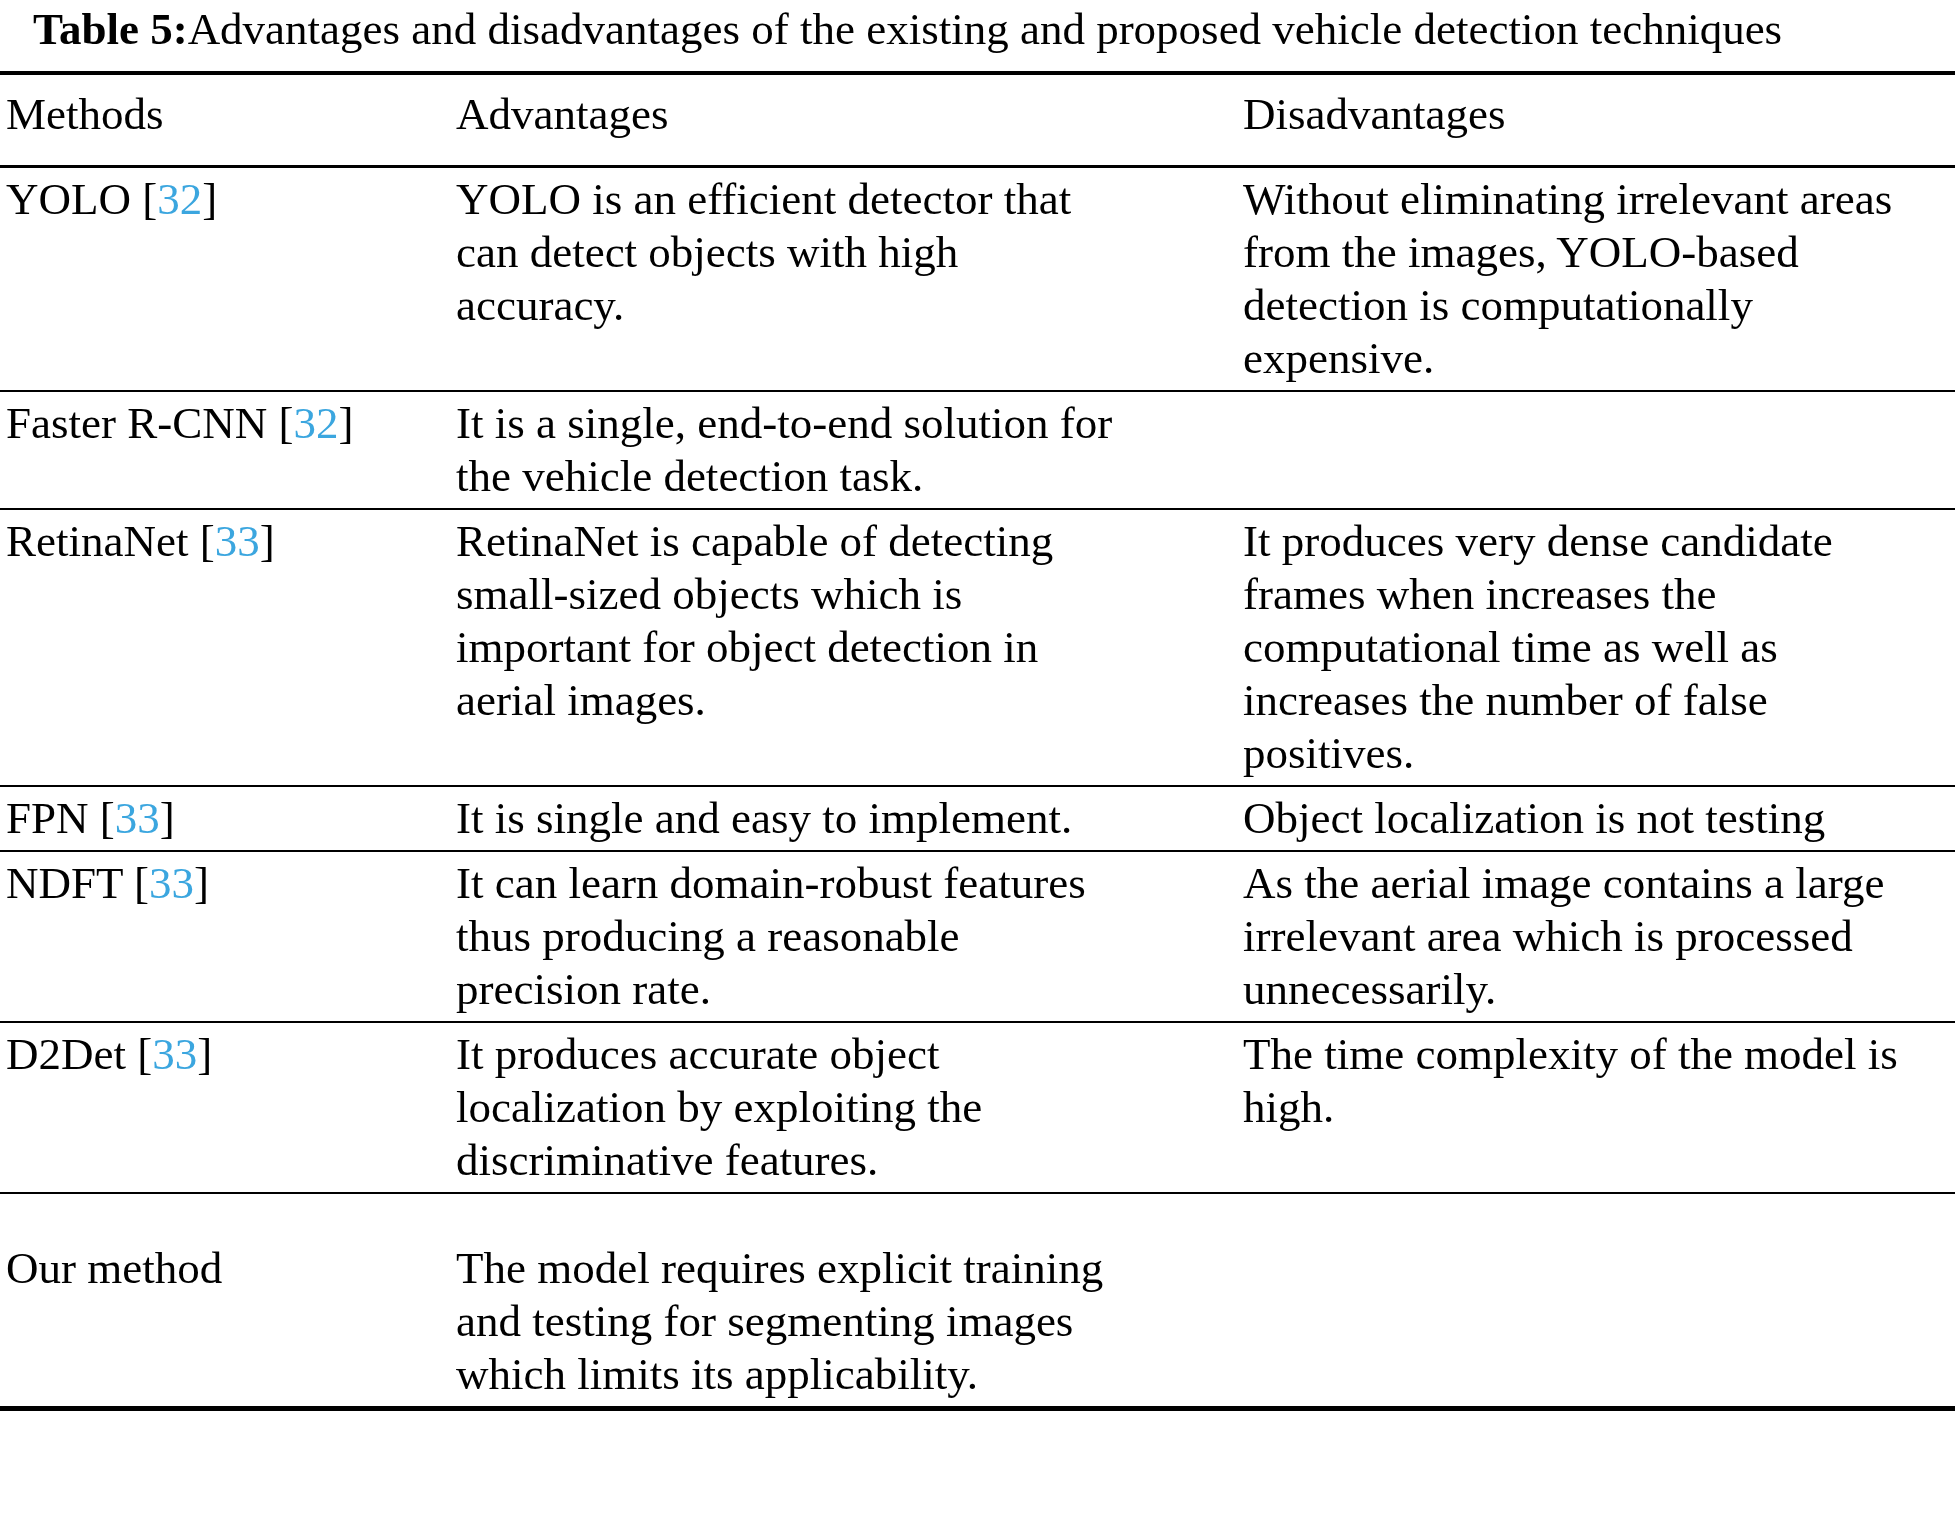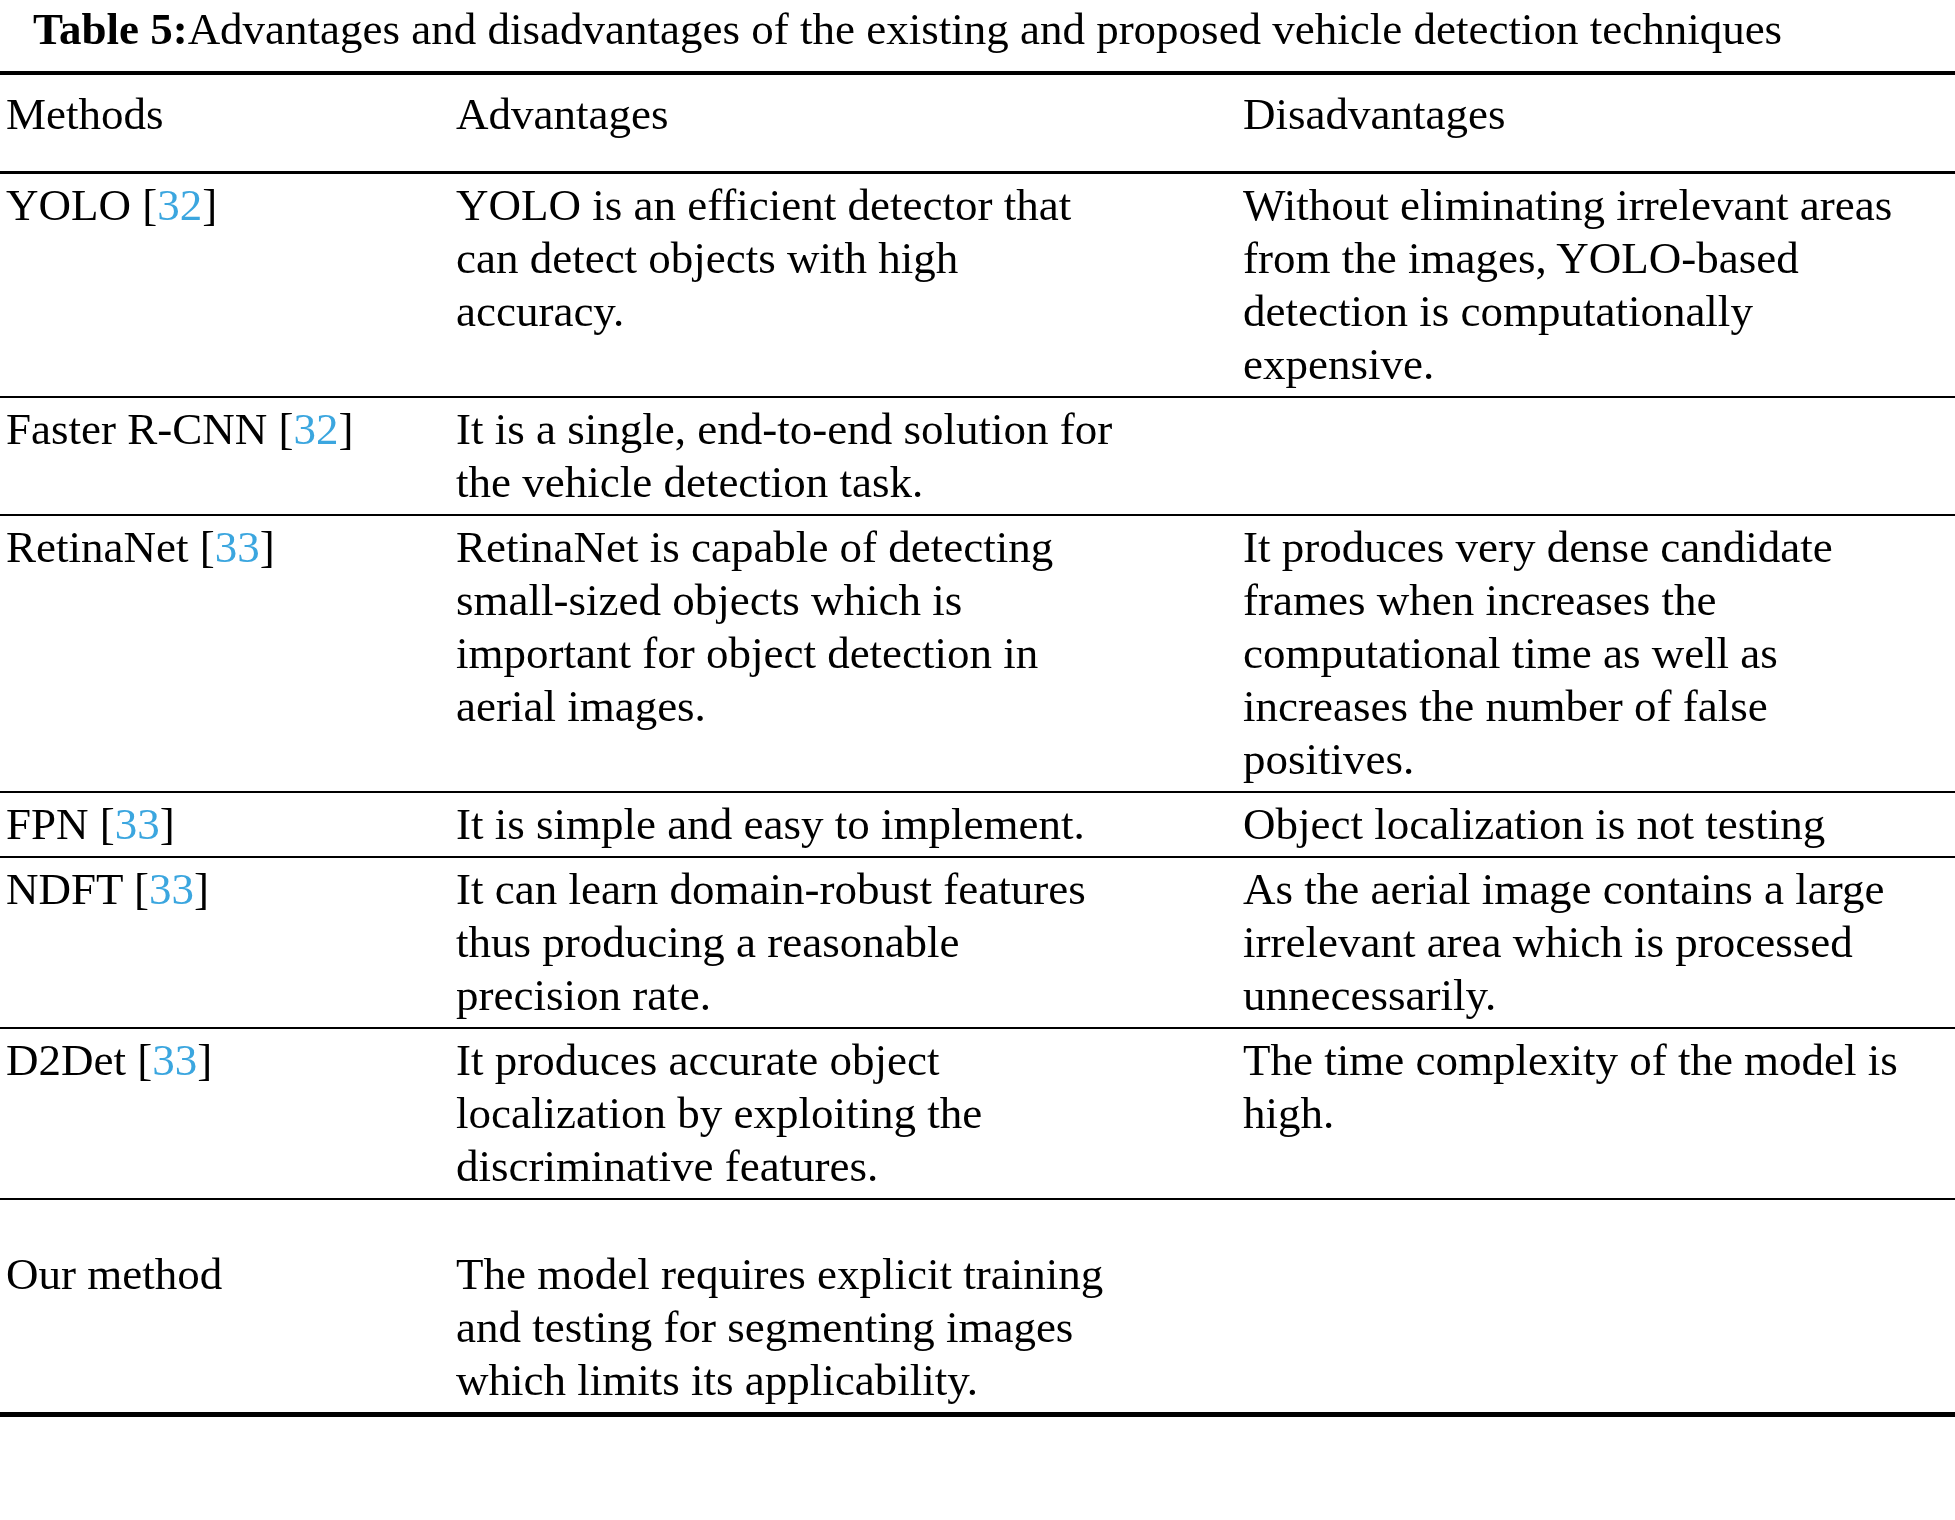--- a/index.html
+++ b/index.html
@@ -28,21 +28,21 @@
   .trow {
     display: grid;
     grid-template-columns: 450px 787px 702px;
     padding: 5px 0 5px 6px;
     border-bottom: 2px solid #000;
   }
   .trow.header {
     border-top: 4px solid #000;
     border-bottom: 3px solid #000;
     padding-top: 13px;
-    padding-bottom: 30px;
+    padding-bottom: 24px;
   }
   .trow.last { border-bottom: 5px solid #000; margin-top: 43px; }
 
   .cell {
     line-height: 53px;
     white-space: pre-line;
   }
   .cell.method { white-space: normal; }
   .cite-num { color: var(--cite, #3BA6DF); text-align: center; }
 </style>
@@ -84,21 +84,21 @@
 aerial images.</div>
     <div class="cell dis">It produces very dense candidate
 frames when increases the
 computational time as well as
 increases the number of false
 positives.</div>
   </div>
 
   <div class="trow">
     <div class="cell method"><span>FPN</span><span><span> [</span><span class="cite-num">33</span><span>]</span></span></div>
-    <div class="cell adv">It is simple and easy to implement.</div>
+    <div class="cell adv">It is single and easy to implement.</div>
     <div class="cell dis">Object localization is not testing</div>
   </div>
 
   <div class="trow">
     <div class="cell method"><span>NDFT</span><span><span> [</span><span class="cite-num">33</span><span>]</span></span></div>
     <div class="cell adv">It can learn domain-robust features
 thus producing a reasonable
 precision rate.</div>
     <div class="cell dis">As the aerial image contains a large
 irrelevant area which is processed

